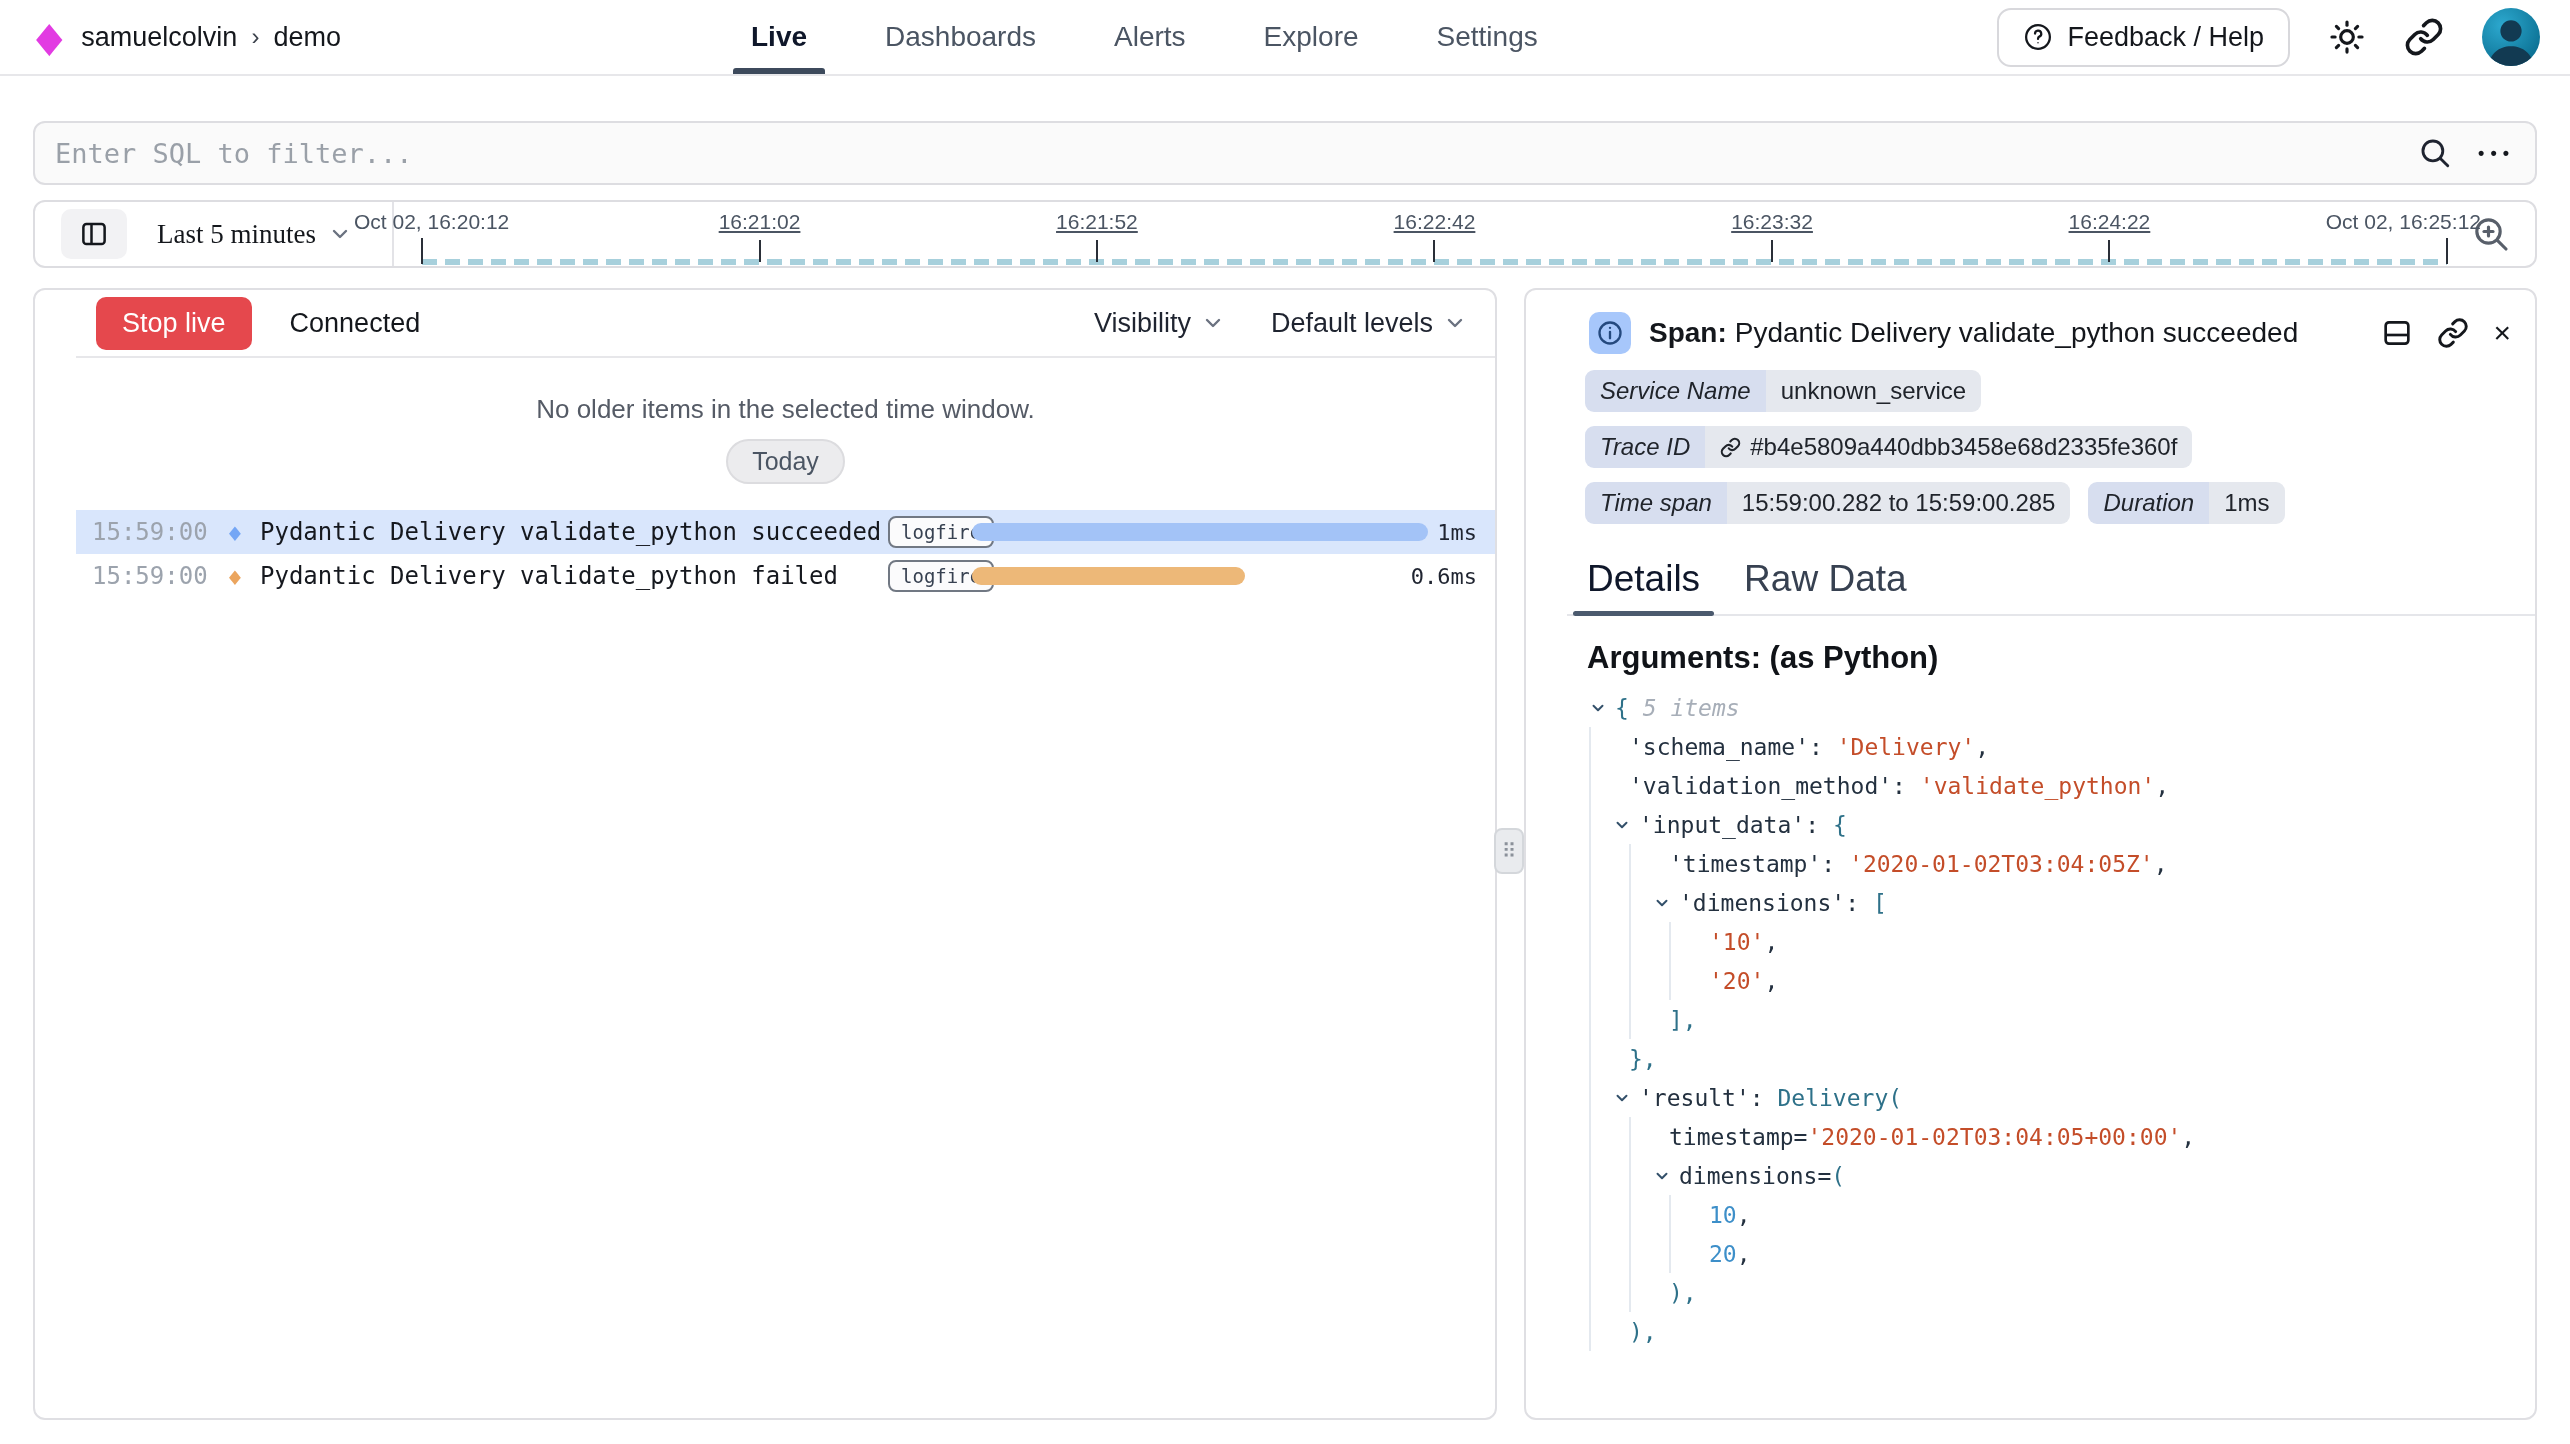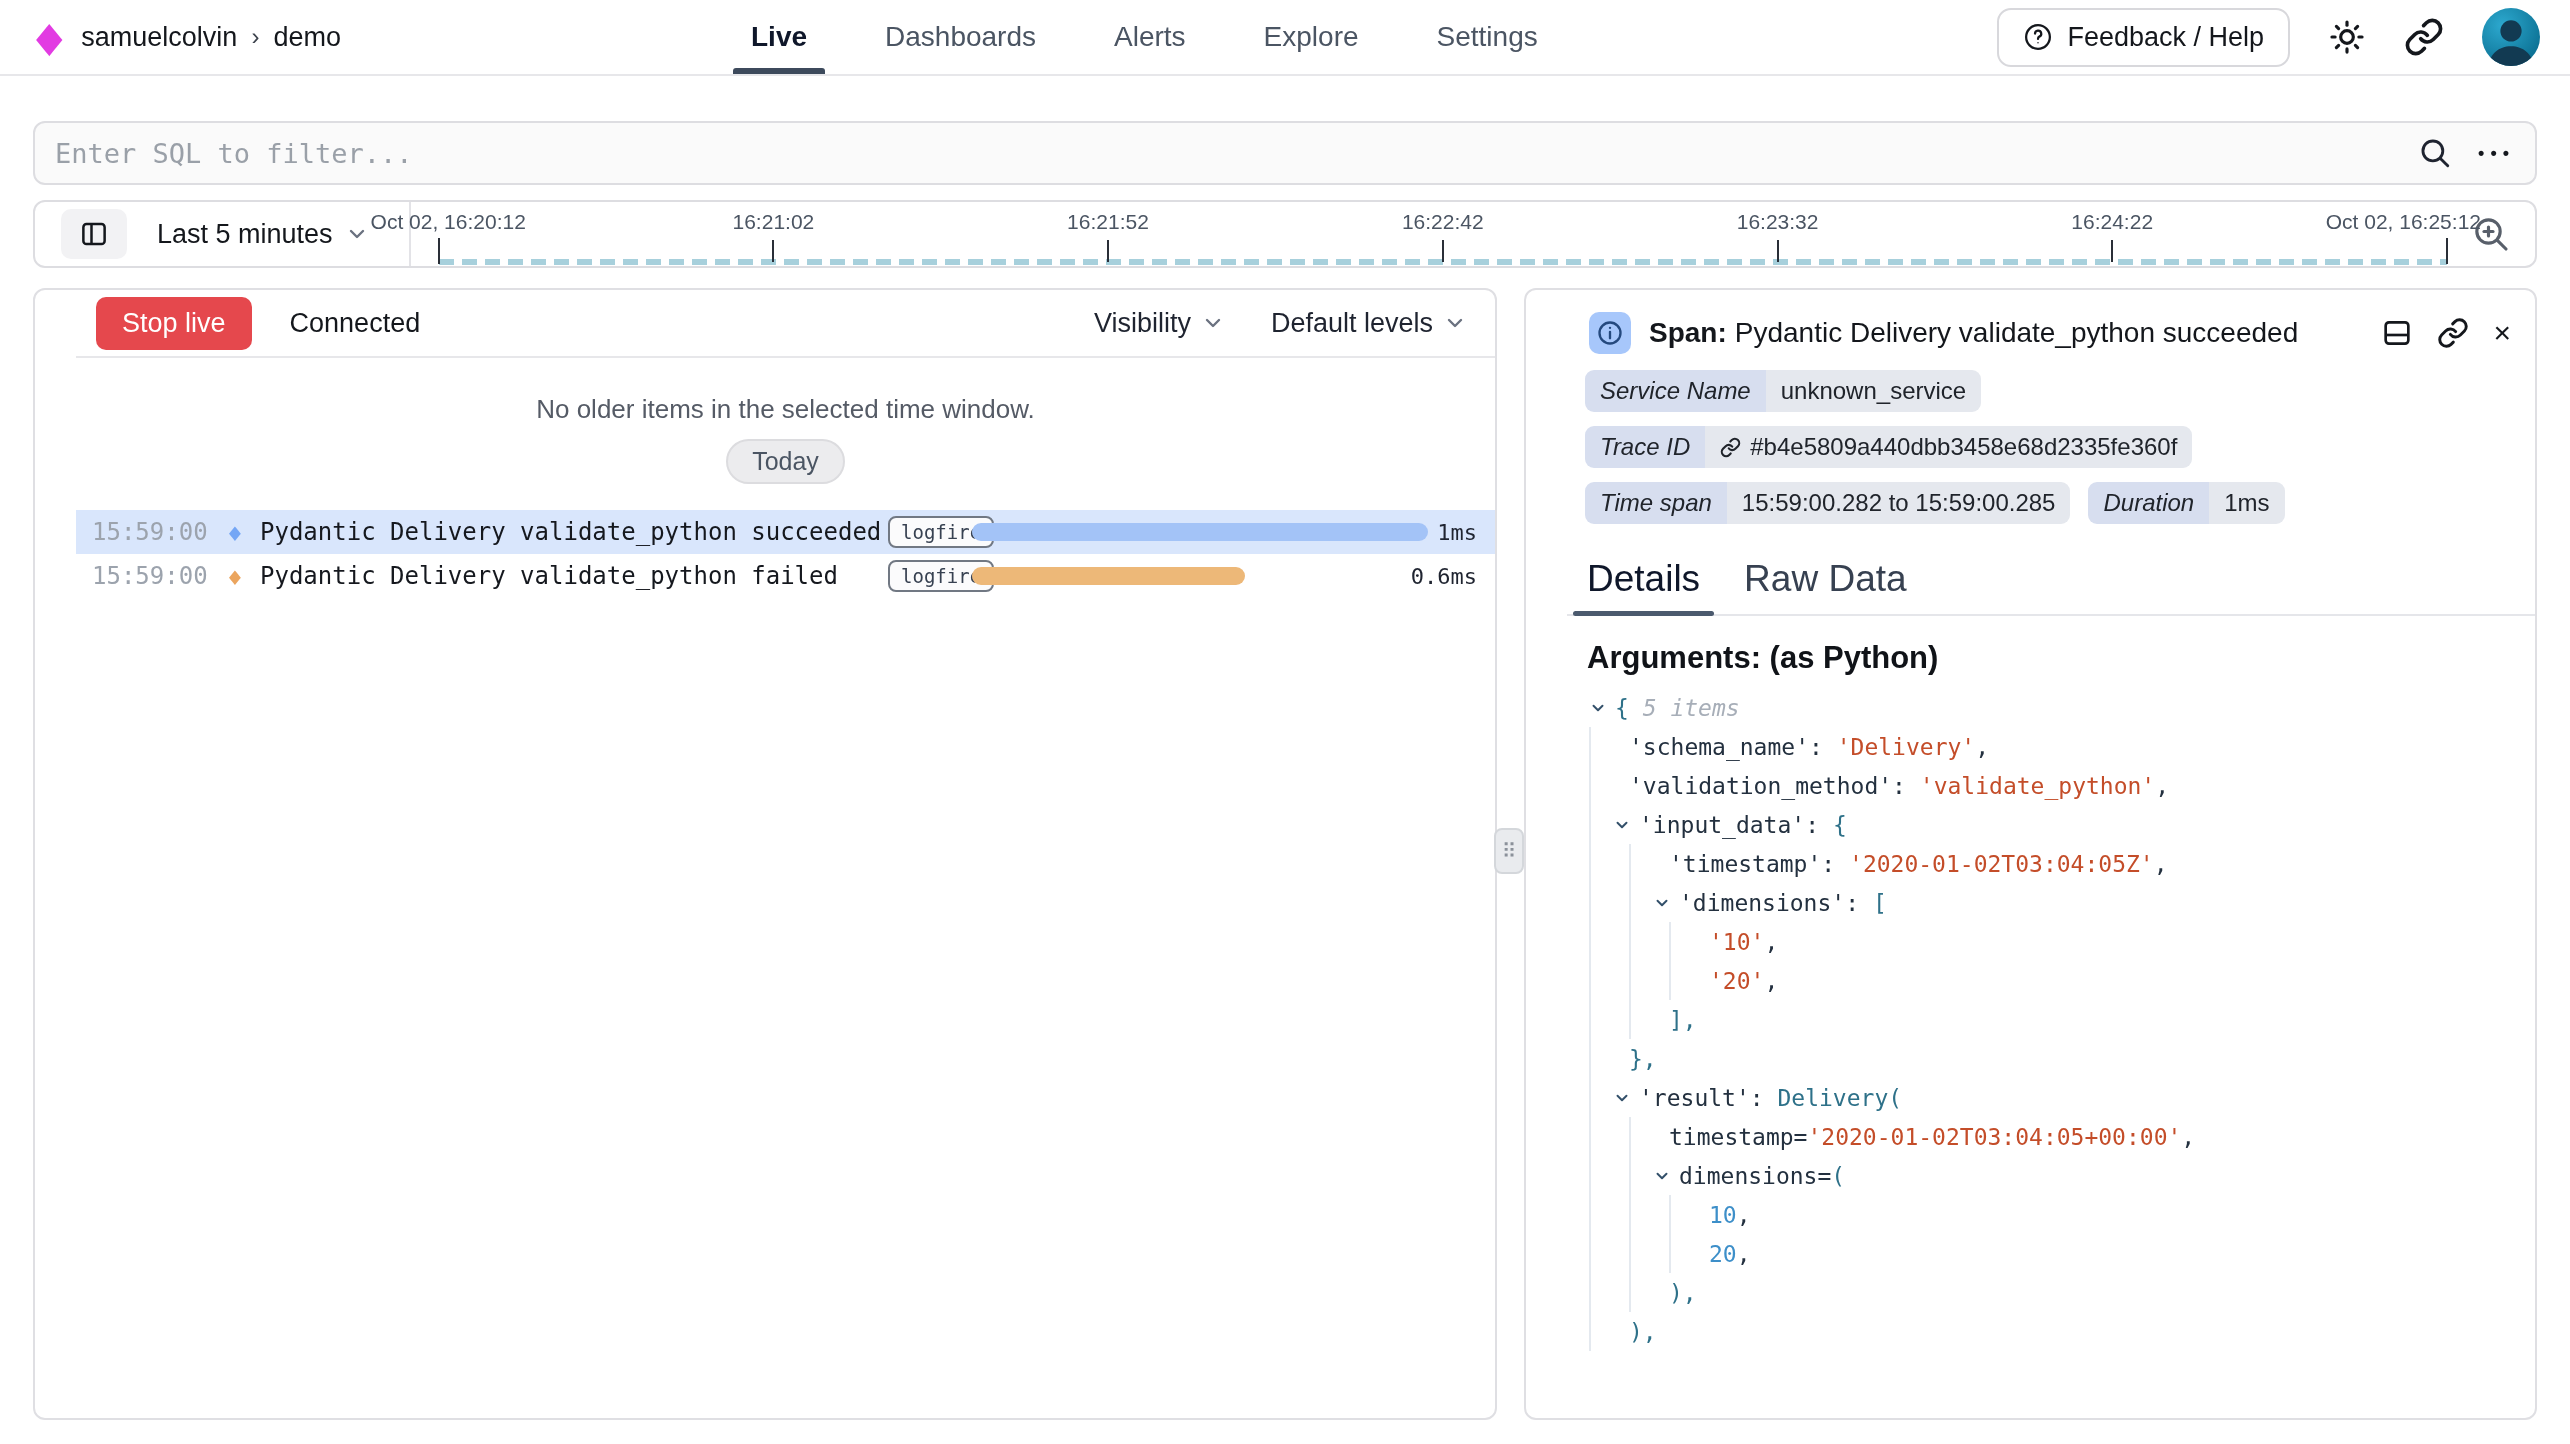--- a/index.html
+++ b/index.html
@@ -36,25 +36,25 @@
   .sql-input { flex:1; border:none; outline:none; background:transparent;
                font-family:"DejaVu Sans Mono", monospace; font-size:27px; color:#15181e; }
   .sql-input::placeholder { color:#9aa0a8; }
   .more-dots { font-size:18px; font-weight:700; letter-spacing:6px; color:#15181e; margin-left:26px; cursor:pointer; }
 
   
   .time-bar { position:absolute; left:33px; right:33px; top:200px; height:68px;
               border:2px solid #dddde1; border-radius:12px; background:#fff; display:flex; align-items:center; }
   .panel-toggle { margin-left:26px; width:66px; height:50px; border:none; border-radius:10px; background:#f2f2f4;
                   display:flex; align-items:center; justify-content:center; cursor:pointer; }
-  .range-select { display:flex; align-items:center; gap:12px; margin:0 40px 0 30px; font-size:27px; color:#14171c; cursor:pointer; }
+  .range-select { display:flex; align-items:center; gap:12px; margin:0 40px 0 30px; font-size:27px; color:#14171c; cursor:pointer;font-family:Liberation Serif, serif; }
   .tb-divider { width:2px; height:100%; background:#e3e3e7; }
   .timeline { position:relative; flex:1; height:100%; margin:0 24px 0 28px; }
   .tl-label { position:absolute; top:8px; font-size:21px; color:#4b5563; white-space:nowrap; }
-  .tl-label.mid { transform:translateX(-50%); }
+  .tl-label.mid { transform:translateX(-50%);text-decoration:underline; }
   .tl-label.last { transform:translateX(calc(-100% + 34px)); }
   .tl-label.first { transform:translateX(-68px); }
   .tl-tick { position:absolute; top:38px; width:2px; height:22px; background:#2a2f38; }
   .tl-tick.cap { height:26px; top:36px; }
   .tl-dashes { position:absolute; left:0; right:0; top:57px; height:6px;
                background:repeating-linear-gradient(90deg,#a7d0dc 0 15px,transparent 15px 23px); }
   .tl-zoom { margin-right:24px; cursor:pointer; }
 
   
   .panel { position:absolute; top:288px; height:1132px; background:#fff;

